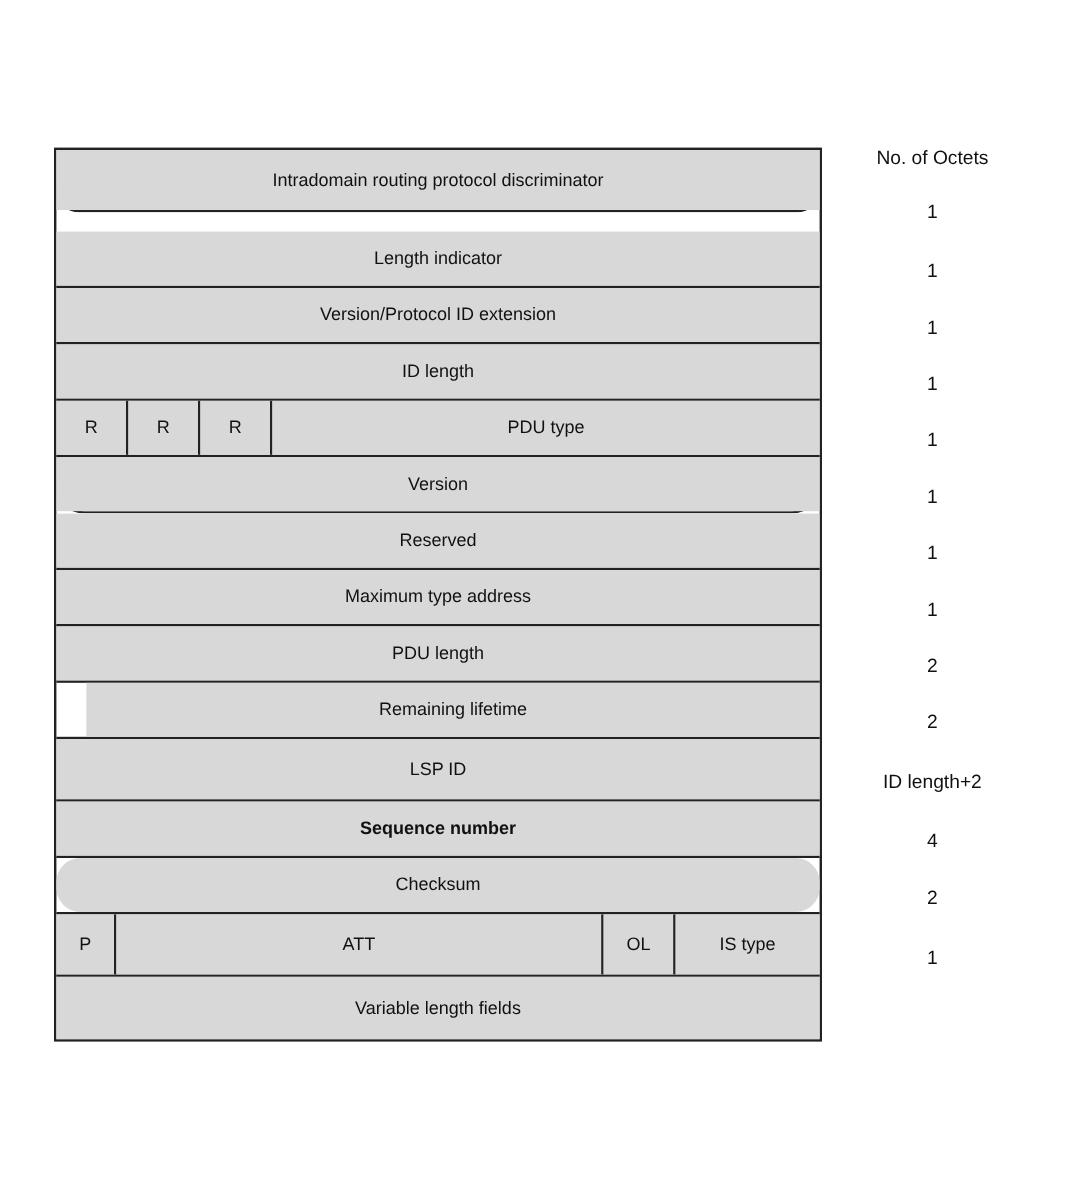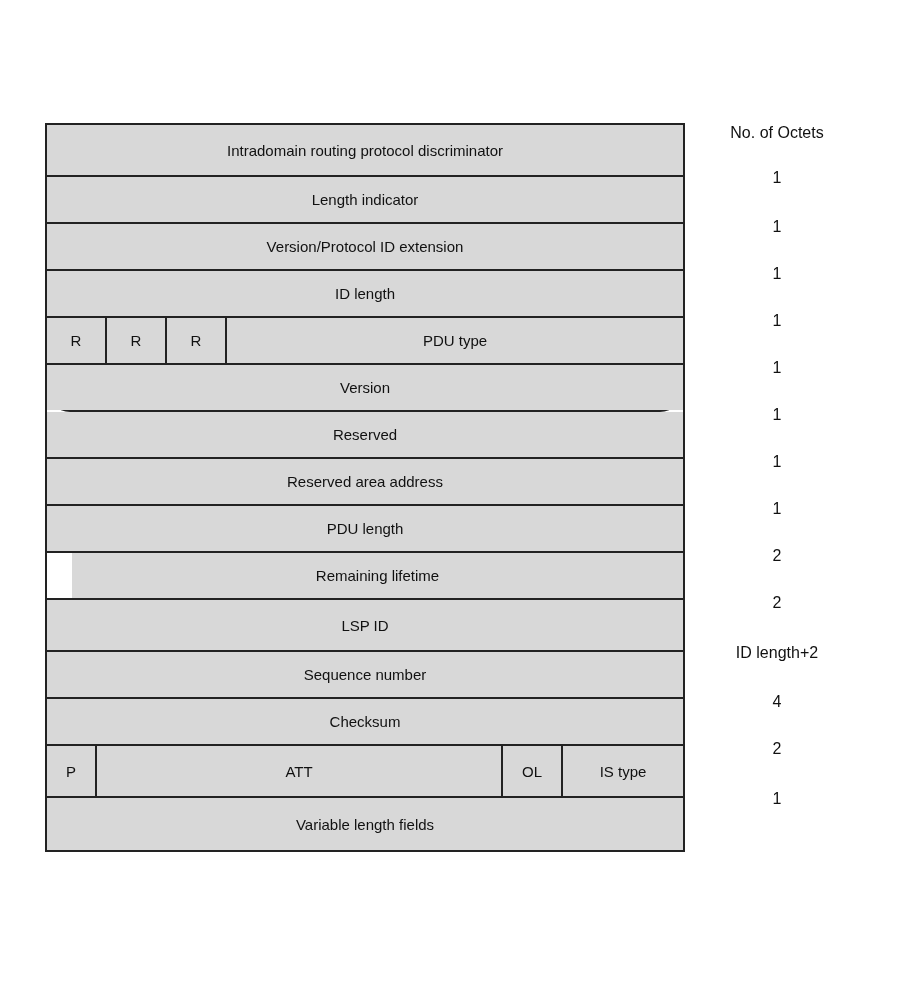--- a/index.html
+++ b/index.html
@@ -68,24 +68,24 @@
       font-size: 16px;
       color: #111;
     }
   </style>
 </head>
 <body>
 
 <div class="page-container">
   <div class="table-wrapper">
 
-  <div class="table-row" style="min-height: 52px;">
+  <div class="table-row" style="min-height: 52px; border-radius: 19px;">
         <div class="cell" style="flex: 1 1 0%; border-right: none;">Intradomain routing protocol discriminator</div>
       </div>
-      <div class="table-row" style="min-height: 47px;">
+      <div class="table-row" style="min-height: 47px; margin-top: 16px;">
         <div class="cell" style="flex: 1 1 0%; border-right: none;">Length indicator</div>
       </div>
       <div class="table-row" style="min-height: 47px;">
         <div class="cell" style="flex: 1 1 0%; border-right: none;">Version/Protocol ID extension</div>
       </div>
       <div class="table-row" style="min-height: 47px;">
         <div class="cell" style="flex: 1 1 0%; border-right: none;">ID length</div>
       </div>
       <div class="table-row" style="min-height: 47px;">
         <div class="cell" style="flex: 0 0 60px; border-right: 2px solid rgb(34, 34, 34);">R</div>
@@ -93,36 +93,36 @@
         <div class="cell" style="flex: 0 0 60px; border-right: 2px solid rgb(34, 34, 34);">R</div>
         <div class="cell" style="flex: 1 1 0%; border-right: none;">PDU type</div>
       </div>
       <div class="table-row" style="min-height: 47px; border-radius: 23px;">
         <div class="cell" style="flex: 1 1 0%; border-right: none;">Version</div>
       </div>
       <div class="table-row" style="min-height: 47px;">
         <div class="cell" style="flex: 1 1 0%; border-right: none;">Reserved</div>
       </div>
       <div class="table-row" style="min-height: 47px;">
-        <div class="cell" style="flex: 1 1 0%; border-right: none;">Reserved area address</div>
+        <div class="cell" style="flex: 1 1 0%; border-right: none;">Maximum type address</div>
       </div>
       <div class="table-row" style="min-height: 47px;">
         <div class="cell" style="flex: 1 1 0%; border-right: none;">PDU length</div>
       </div>
       <div class="table-row" style="min-height: 47px; padding-left: 25px;">
         <div class="cell" style="flex: 1 1 0%; border-right: none;">Remaining lifetime</div>
       </div>
       <div class="table-row" style="min-height: 52px;">
         <div class="cell" style="flex: 1 1 0%; border-right: none;">LSP ID</div>
       </div>
       <div class="table-row" style="min-height: 47px;">
-        <div class="cell" style="flex: 1 1 0%; border-right: none;">Sequence number</div>
+        <div class="cell" style="flex: 1 1 0%; border-right: none; font-weight: bold;">Sequence number</div>
       </div>
       <div class="table-row" style="min-height: 47px;">
-        <div class="cell" style="flex: 1 1 0%; border-right: none;">Checksum</div>
+        <div class="cell" style="flex: 1 1 0%; border-right: none; border-radius: 20px;">Checksum</div>
       </div>
       <div class="table-row" style="min-height: 52px;">
         <div class="cell" style="flex: 0 0 50px; border-right: 2px solid rgb(34, 34, 34);">P</div>
         <div class="cell" style="flex: 1 1 0%; border-right: 2px solid rgb(34, 34, 34);">ATT</div>
         <div class="cell" style="flex: 0 0 60px; border-right: 2px solid rgb(34, 34, 34);">OL</div>
         <div class="cell" style="flex: 0 0 120px; border-right: none;">IS type</div>
       </div>
       <div class="table-row" style="min-height: 52px;">
         <div class="cell" style="flex: 1 1 0%; border-right: none;">Variable length fields</div>
       </div>

